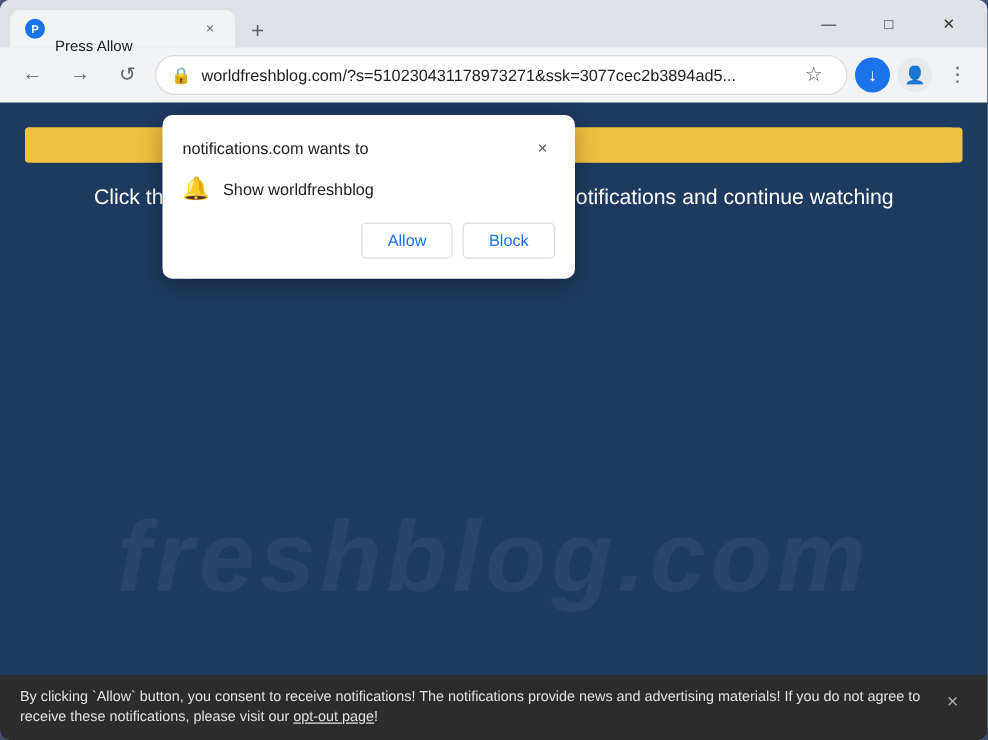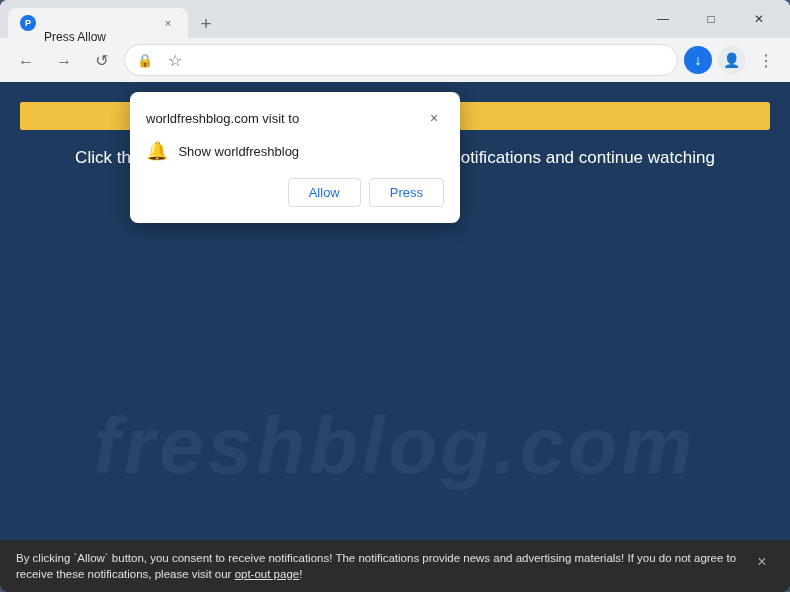--- a/index.html
+++ b/index.html
@@ -415,20 +415,21 @@
       <div class="win-btn close">✕</div>
     </div>
   </div>
 
   <div class="nav-bar">
     <div class="nav-btn">←</div>
     <div class="nav-btn">→</div>
     <div class="nav-btn">↺</div>
     <div class="address-bar">
       <span class="lock-icon">🔒</span>
+      <span class="url-text">worldfreshblog.com/?s=510230431178973271&amp;ssk=3077cec2b3894ad5...</span>
       <div class="star-icon">☆</div>
     </div>
     <div class="download-btn">
       <span>↓</span>
     </div>
     <div class="profile-icon">
       <span>👤</span>
     </div>
     <div class="menu-icon">⋮</div>
   </div>
@@ -441,30 +442,30 @@
       <div class="progress-bar" style="width:99%;"></div>
       <span class="progress-text">99%</span>
     </div>
 
     <div class="instruction-text">
       Click the <span class="allow-highlight">«Allow»</span> button to subscribe to the push notifications and continue watching
     </div>
 
     <div class="notification-popup">
       <div class="popup-header">
-        <span class="popup-title">worldfreshblog.com visit to</span>
+        <span class="popup-title">notifications.com wants to</span>
         <div class="popup-close">×</div>
       </div>
       <div class="popup-notification-row">
         <span class="bell-icon">🔔</span>
         <span class="notification-label">Show worldfreshblog</span>
       </div>
       <div class="popup-buttons">
         <button class="popup-btn allow">Allow</button>
-        <button class="popup-btn block">Press</button>
+        <button class="popup-btn block">Block</button>
       </div>
     </div>
 
     <div class="consent-bar">
       <span class="consent-text">
         <span>By clicking `Allow` button, you consent to receive notifications! The notifications provide news and advertising materials! If you do not agree to receive these notifications, please visit our </span><span class="opt-out">opt-out page</span><span>!</span>
       </span>
       <div class="consent-close">×</div>
     </div>
   </div>

